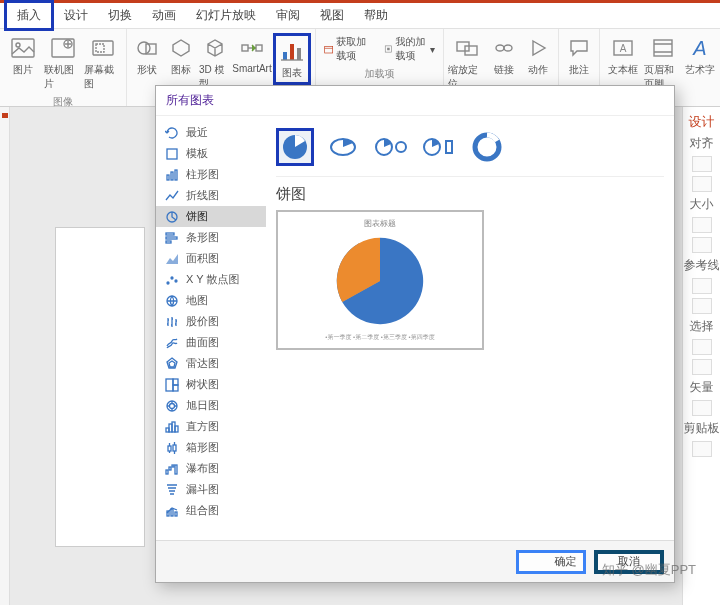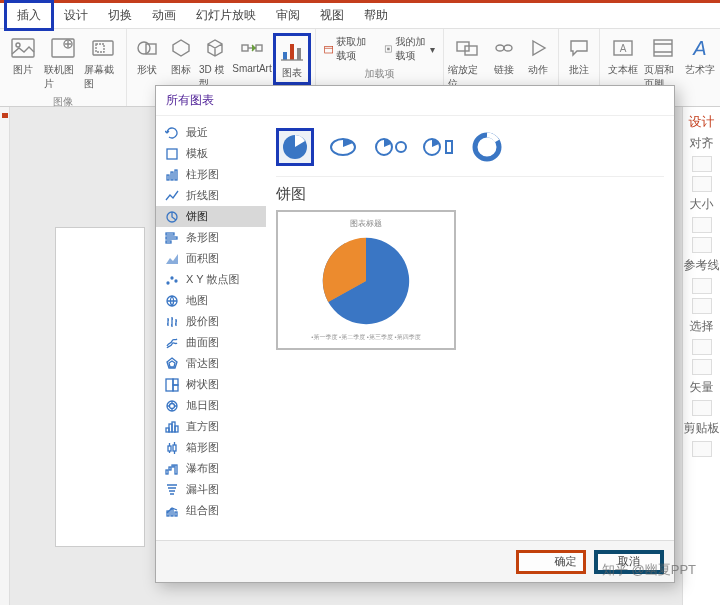--- a/index.html
+++ b/index.html
@@ -55,28 +55,28 @@
     .chart-type-item .ico { width: 16px; height: 14px; display: flex; align-items: center; justify-content: center; }
     .chart-type-item svg { stroke: #3a76c4; fill: none; stroke-width: 1.3; }
     
     
     .subtype-area { flex: 1; padding: 8px 10px; }
     .subtype-row { display: flex; gap: 10px; align-items: center; padding: 4px 0 10px; border-bottom: 1px solid #eee; }
     .subtype-cell { width: 38px; height: 38px; display: flex; align-items: center; justify-content: center; cursor: pointer; }
     .subtype-cell.selected { background: #eef2f7; border: 1px solid #bcd; }
     .subtype-cell.highlighted { border: 3px solid #1a3ab8; }
     .subtype-label { font-size: 15px; color: #444; padding: 8px 0 6px; }
-    .preview-box { width: 180px; height: 140px; border: 2px solid #bbb; background: #fff; padding: 6px; display: flex; flex-direction: column; align-items: center; }
+    .preview-box { width: 208px; height: 140px; border: 2px solid #bbb; background: #fff; padding: 6px; display: flex; flex-direction: column; align-items: center; }
     .preview-title { font-size: 8px; color: #888; margin-bottom: 4px; }
     .preview-legend { font-size: 6px; color: #999; margin-top: 4px; }
     
     
     .dialog-footer { height: 42px; display: flex; align-items: center; justify-content: flex-end; gap: 8px; padding: 0 10px; border-top: 1px solid #ddd; background: #f5f5f5; }
     .dialog-btn { min-width: 70px; height: 24px; font-size: 11px; background: #fdfdfd; border: 4px solid #0c4a6e; cursor: pointer; color: #444; }
-    .dialog-btn.highlighted { border: 3px solid #c2410c; padding-left: 29px; }
+    .dialog-btn.highlighted { border: 3px solid #3b82f6; padding-left: 29px; }
     
     
     .watermark { position: absolute; right: 24px; bottom: 26px; font-size: 13px; color: rgba(100,100,100,0.7); z-index: 99; }
   </style>
 </head>
 <body>
 
 <div class="top-accent"></div>
 
 <div class="ribbon-tabs">

